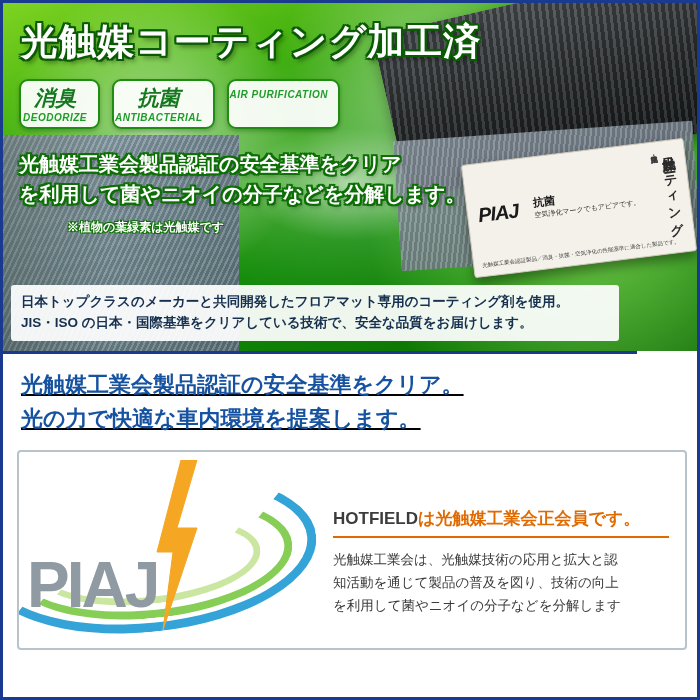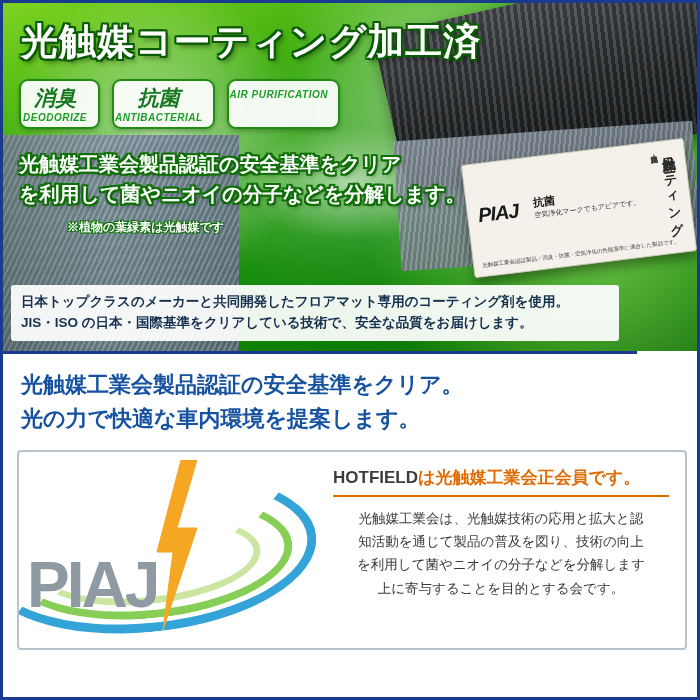--- a/index.html
+++ b/index.html
@@ -244,20 +244,21 @@
   }
 
   
   .bottom-panel {
     position: relative;
     width: 634px;
     height: 346px;
     background: #ffffff;
     border-top: 3px solid #1a3a8f;
     box-sizing: border-box;
+    text-decoration: underline;
   }
   .blue-heading {
     padding: 14px 0 0 18px;
   }
   .blue-heading div {
     font-size: 22px;
     font-weight: bold;
     color: #1652a0;
     line-height: 1.55;
     white-space: nowrap;
@@ -328,28 +329,29 @@
     box-sizing: border-box;
   }
   .hotfield-line {
     font-size: 17px;
     font-weight: bold;
     color: #e06a00;
     border-bottom: 2px solid #e06a00;
     padding-bottom: 6px;
     margin-bottom: 10px;
     white-space: nowrap;
+    margin-top: 41px;
   }
   .hotfield-line .hf-brand { color: #3c3c3c; }
   .piaj-body {
     font-size: 13.5px;
     color: #3a3a3a;
     line-height: 1.72;
   }
-  .piaj-body div { white-space: nowrap; text-align: center; }
+  .piaj-body div { white-space: nowrap; }
 
   .members {
     position: absolute;
     left: 14px; bottom: 8px;
     width: 666px;
     font-size: 14.5px;
     font-weight: bold;
     color: #2b2b2b;
     white-space: nowrap;
   }
@@ -422,19 +424,18 @@
       </div>
 
       <div class="piaj-right">
         <div class="hotfield-line">
           <span class="hf-brand">HOTFIELD</span><span>は光触媒工業会正会員です。</span>
         </div>
         <div class="piaj-body">
           <div>光触媒工業会は、光触媒技術の応用と拡大と認</div>
           <div>知活動を通じて製品の普及を図り、技術の向上</div>
           <div>を利用して菌やニオイの分子などを分解します</div>
-          <div>上に寄与することを目的とする会です。</div>
         </div>
       </div>
     </div>
 
   </div>
 </div>
 
 </body></html>

